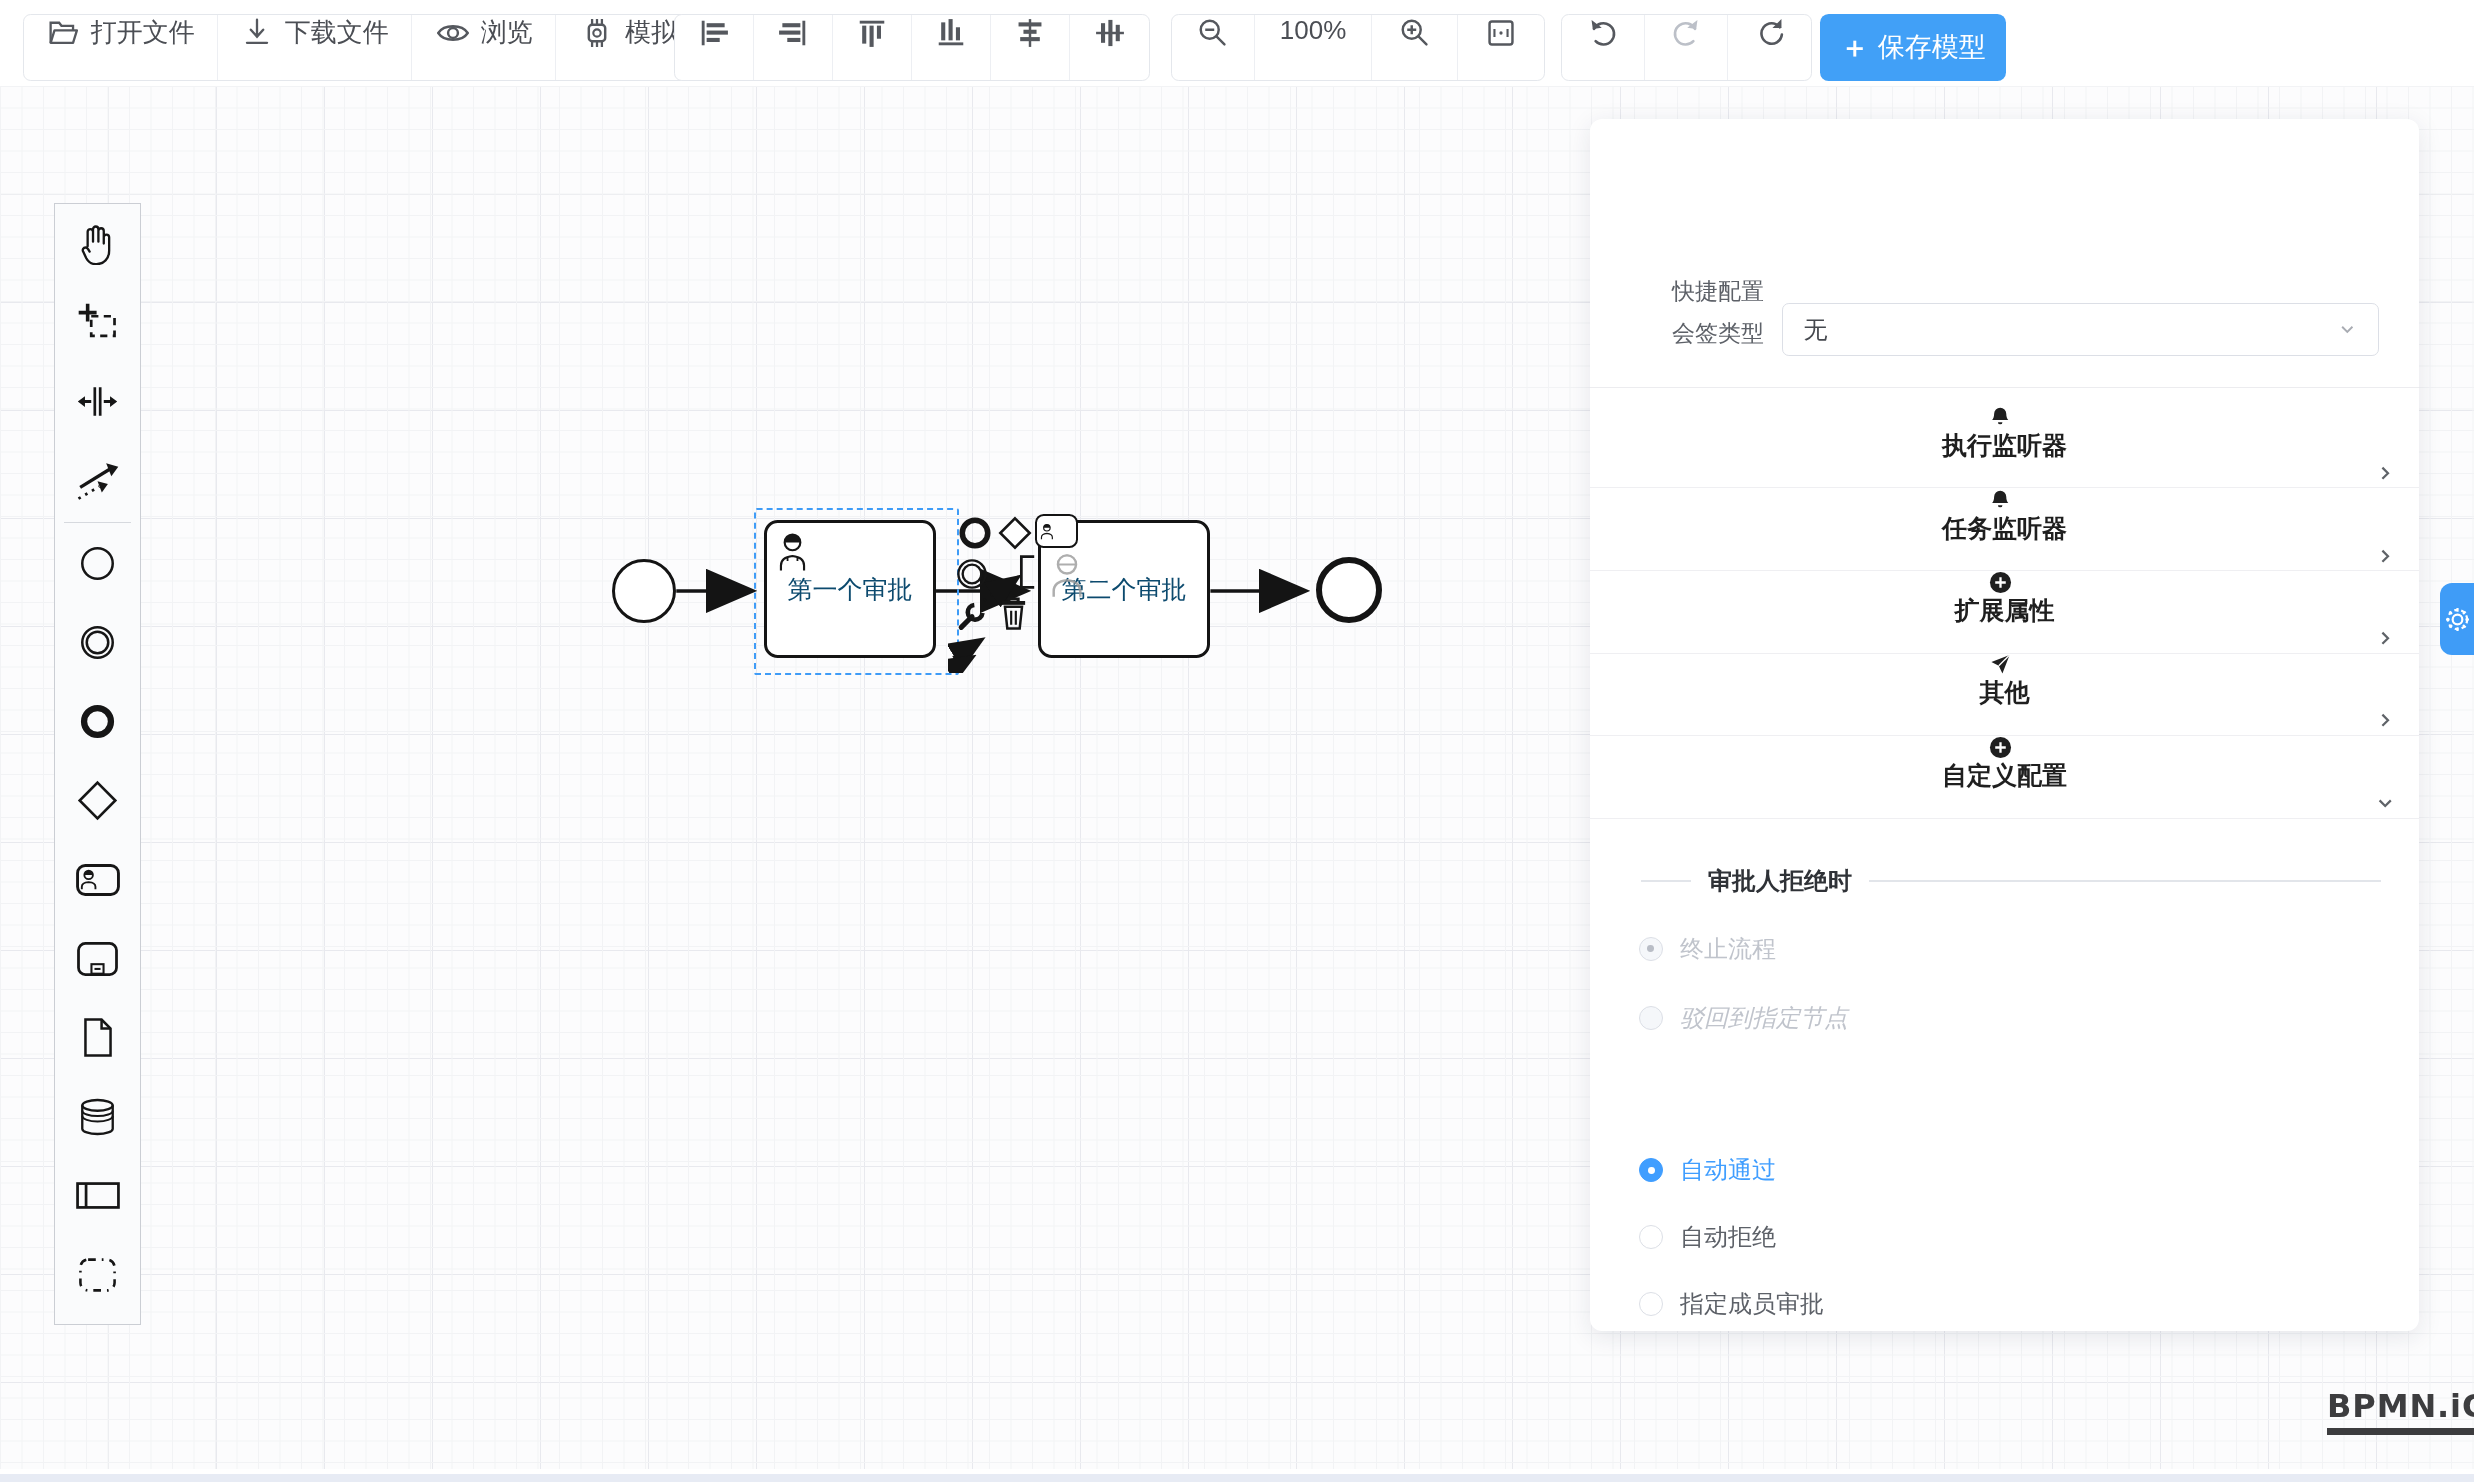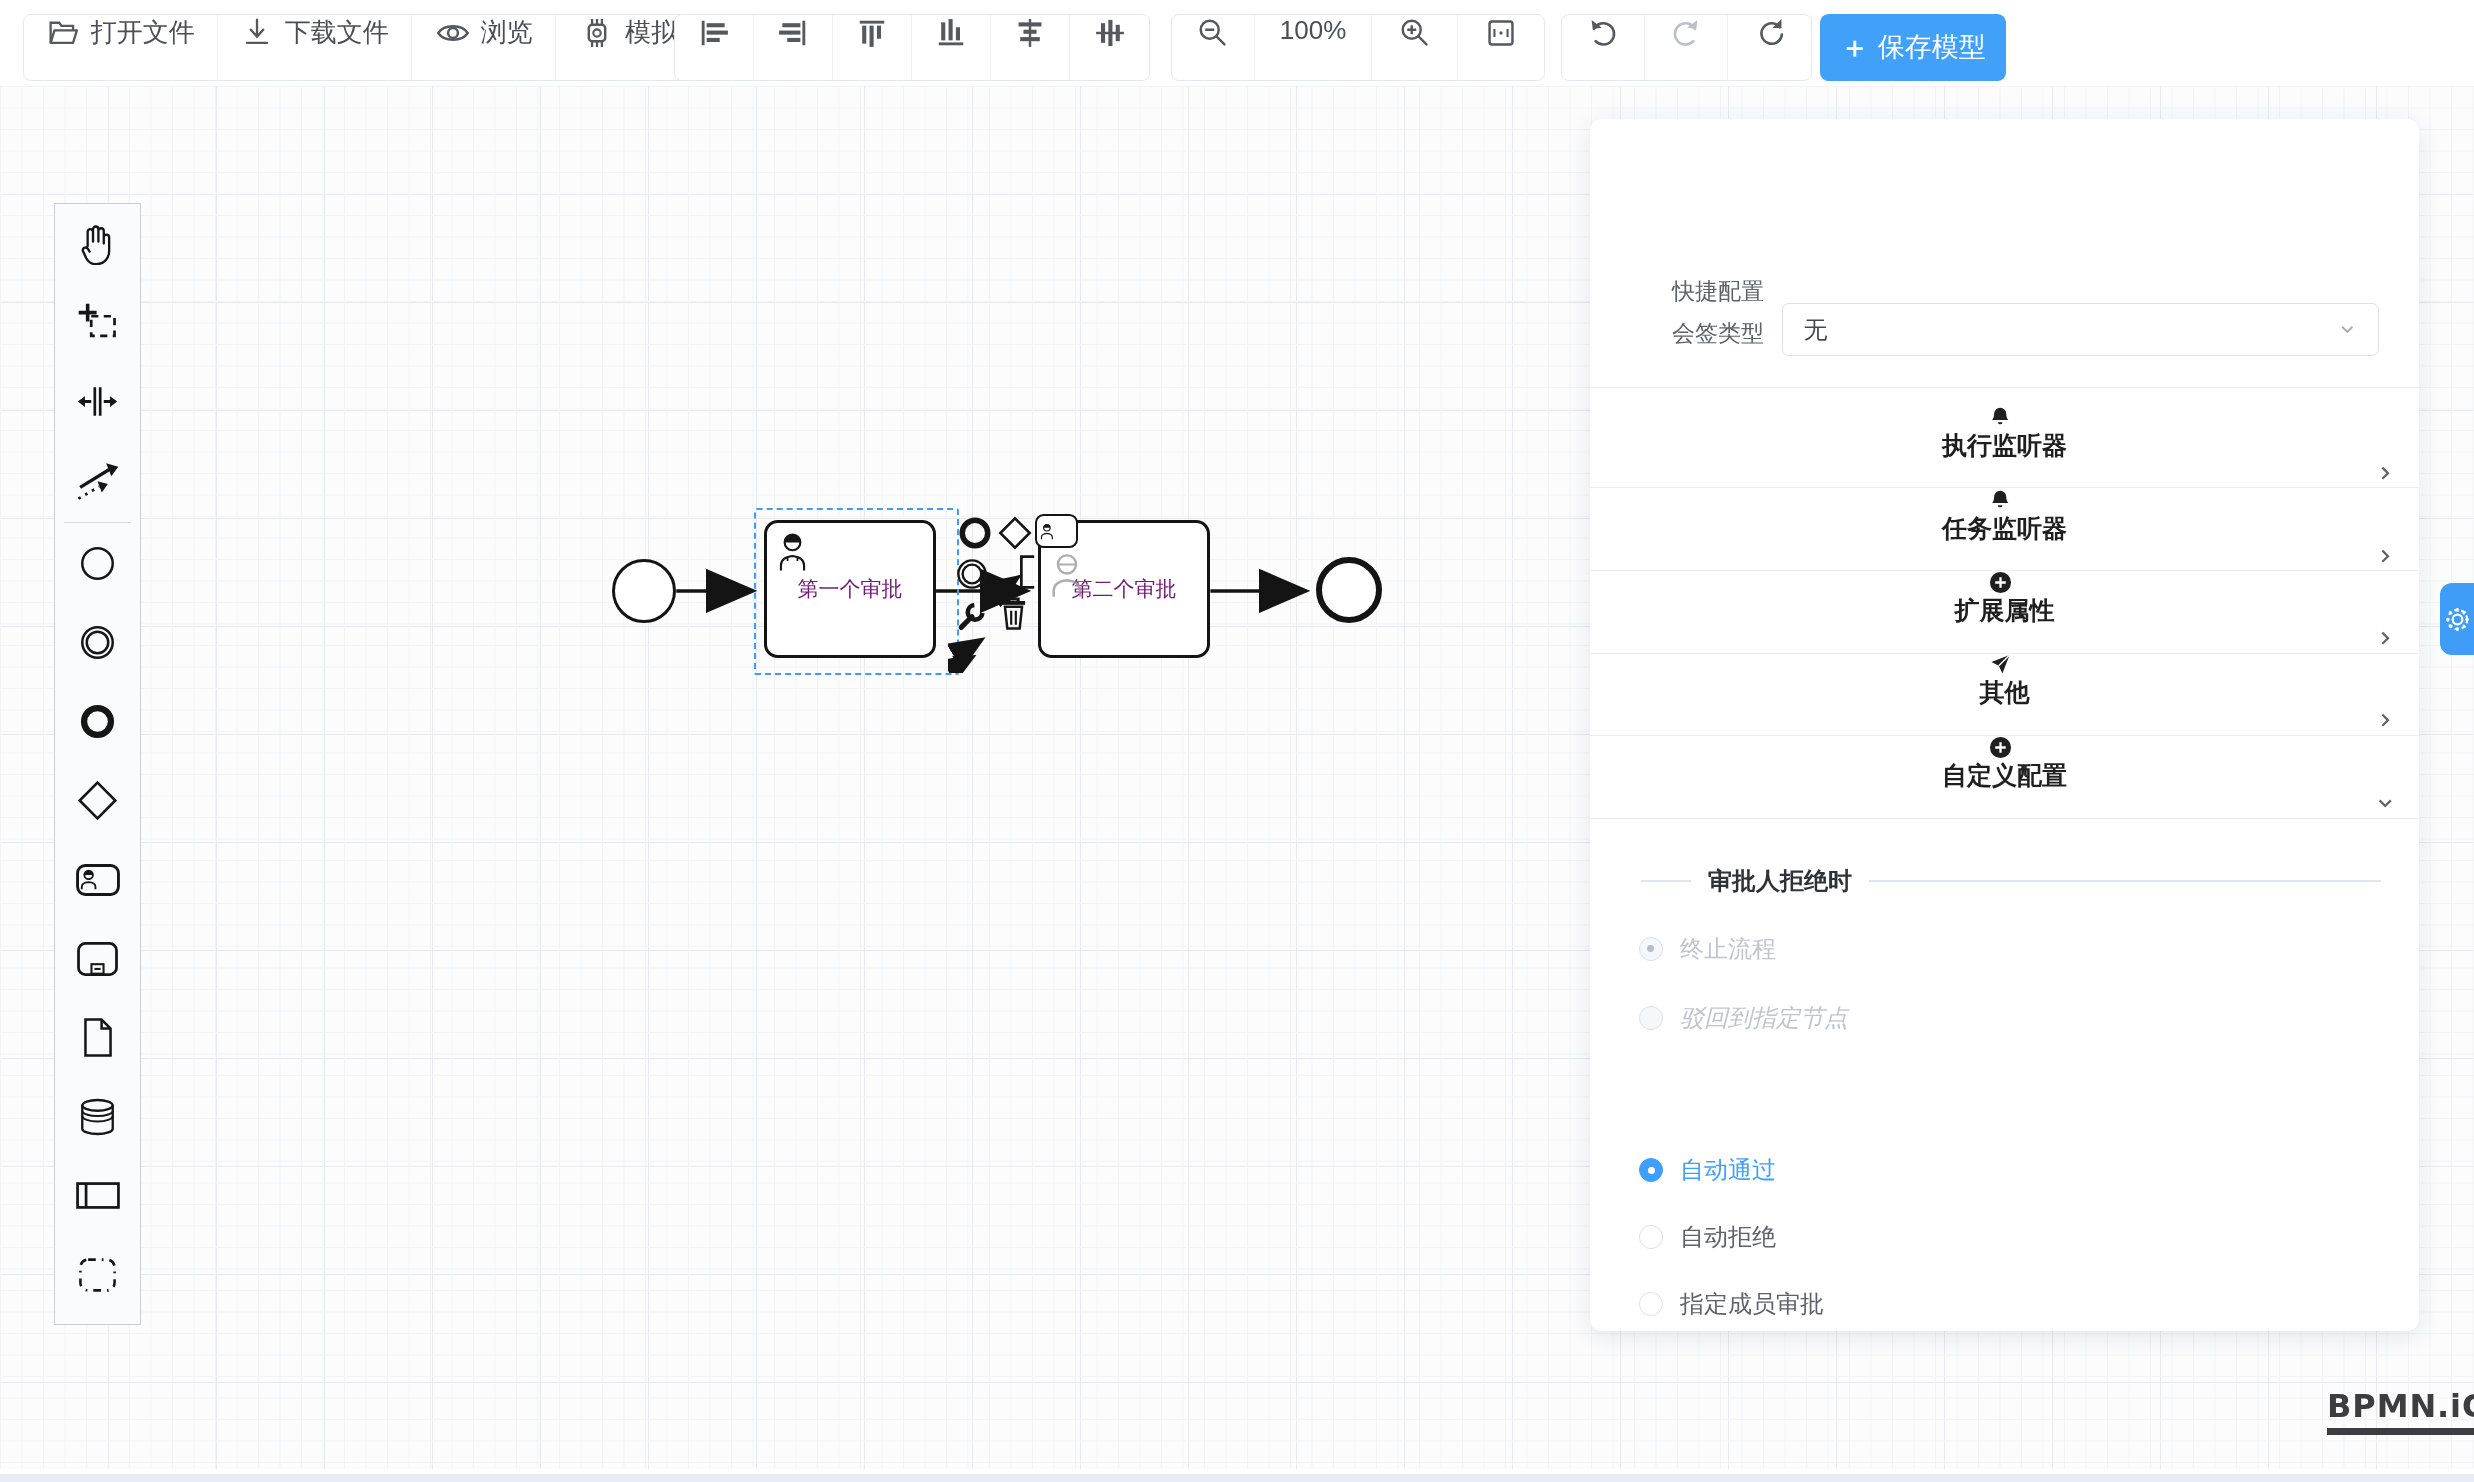--- a/index.html
+++ b/index.html
@@ -41,21 +41,21 @@
   .pal-sep { width:78%; height:0; border-top:1.3px solid #d6d9de; margin:1.7px 0; }
 
   
   .event { border-radius:50%; background:#fff; }
   #start-event { left:612px; top:559px; width:64px; height:64px; border:3.4px solid #141414; }
   #end-event { left:1316px; top:557px; width:66px; height:66px; border:6.9px solid #141414; }
   .task { width:172px; height:138px; background:#fff; border:3.4px solid #141414;
     border-radius:13.8px; display:flex; align-items:center; justify-content:center; }
   #task1 { left:764px; top:520px; }
   #task2 { left:1038px; top:520px; }
-  .task-label { font-size:21px; color:#701a75; }
+  .task-label { font-size:25px; color:#0c4a6e; }
   #selection-box { left:754px; top:508px; width:205px; height:167px;
     border:2.6px dashed #3f9cf7; border-radius:2.6px; pointer-events:none; }
   .ctx-icon { display:flex; align-items:center; justify-content:center; cursor:pointer; }
   #ghost-person { left:6.9px; top:27.5px; opacity:.8; }
   #task-badge { left:1035px; top:514px; width:43px; height:34px; background:#fff;
     border:2.6px solid #141414; border-radius:8.6px; display:flex; align-items:center;
     justify-content:flex-start; padding-left:3.4px; }
 
   
   #panel { left:1590px; top:119px; width:829px; height:1212px; background:#fff;

